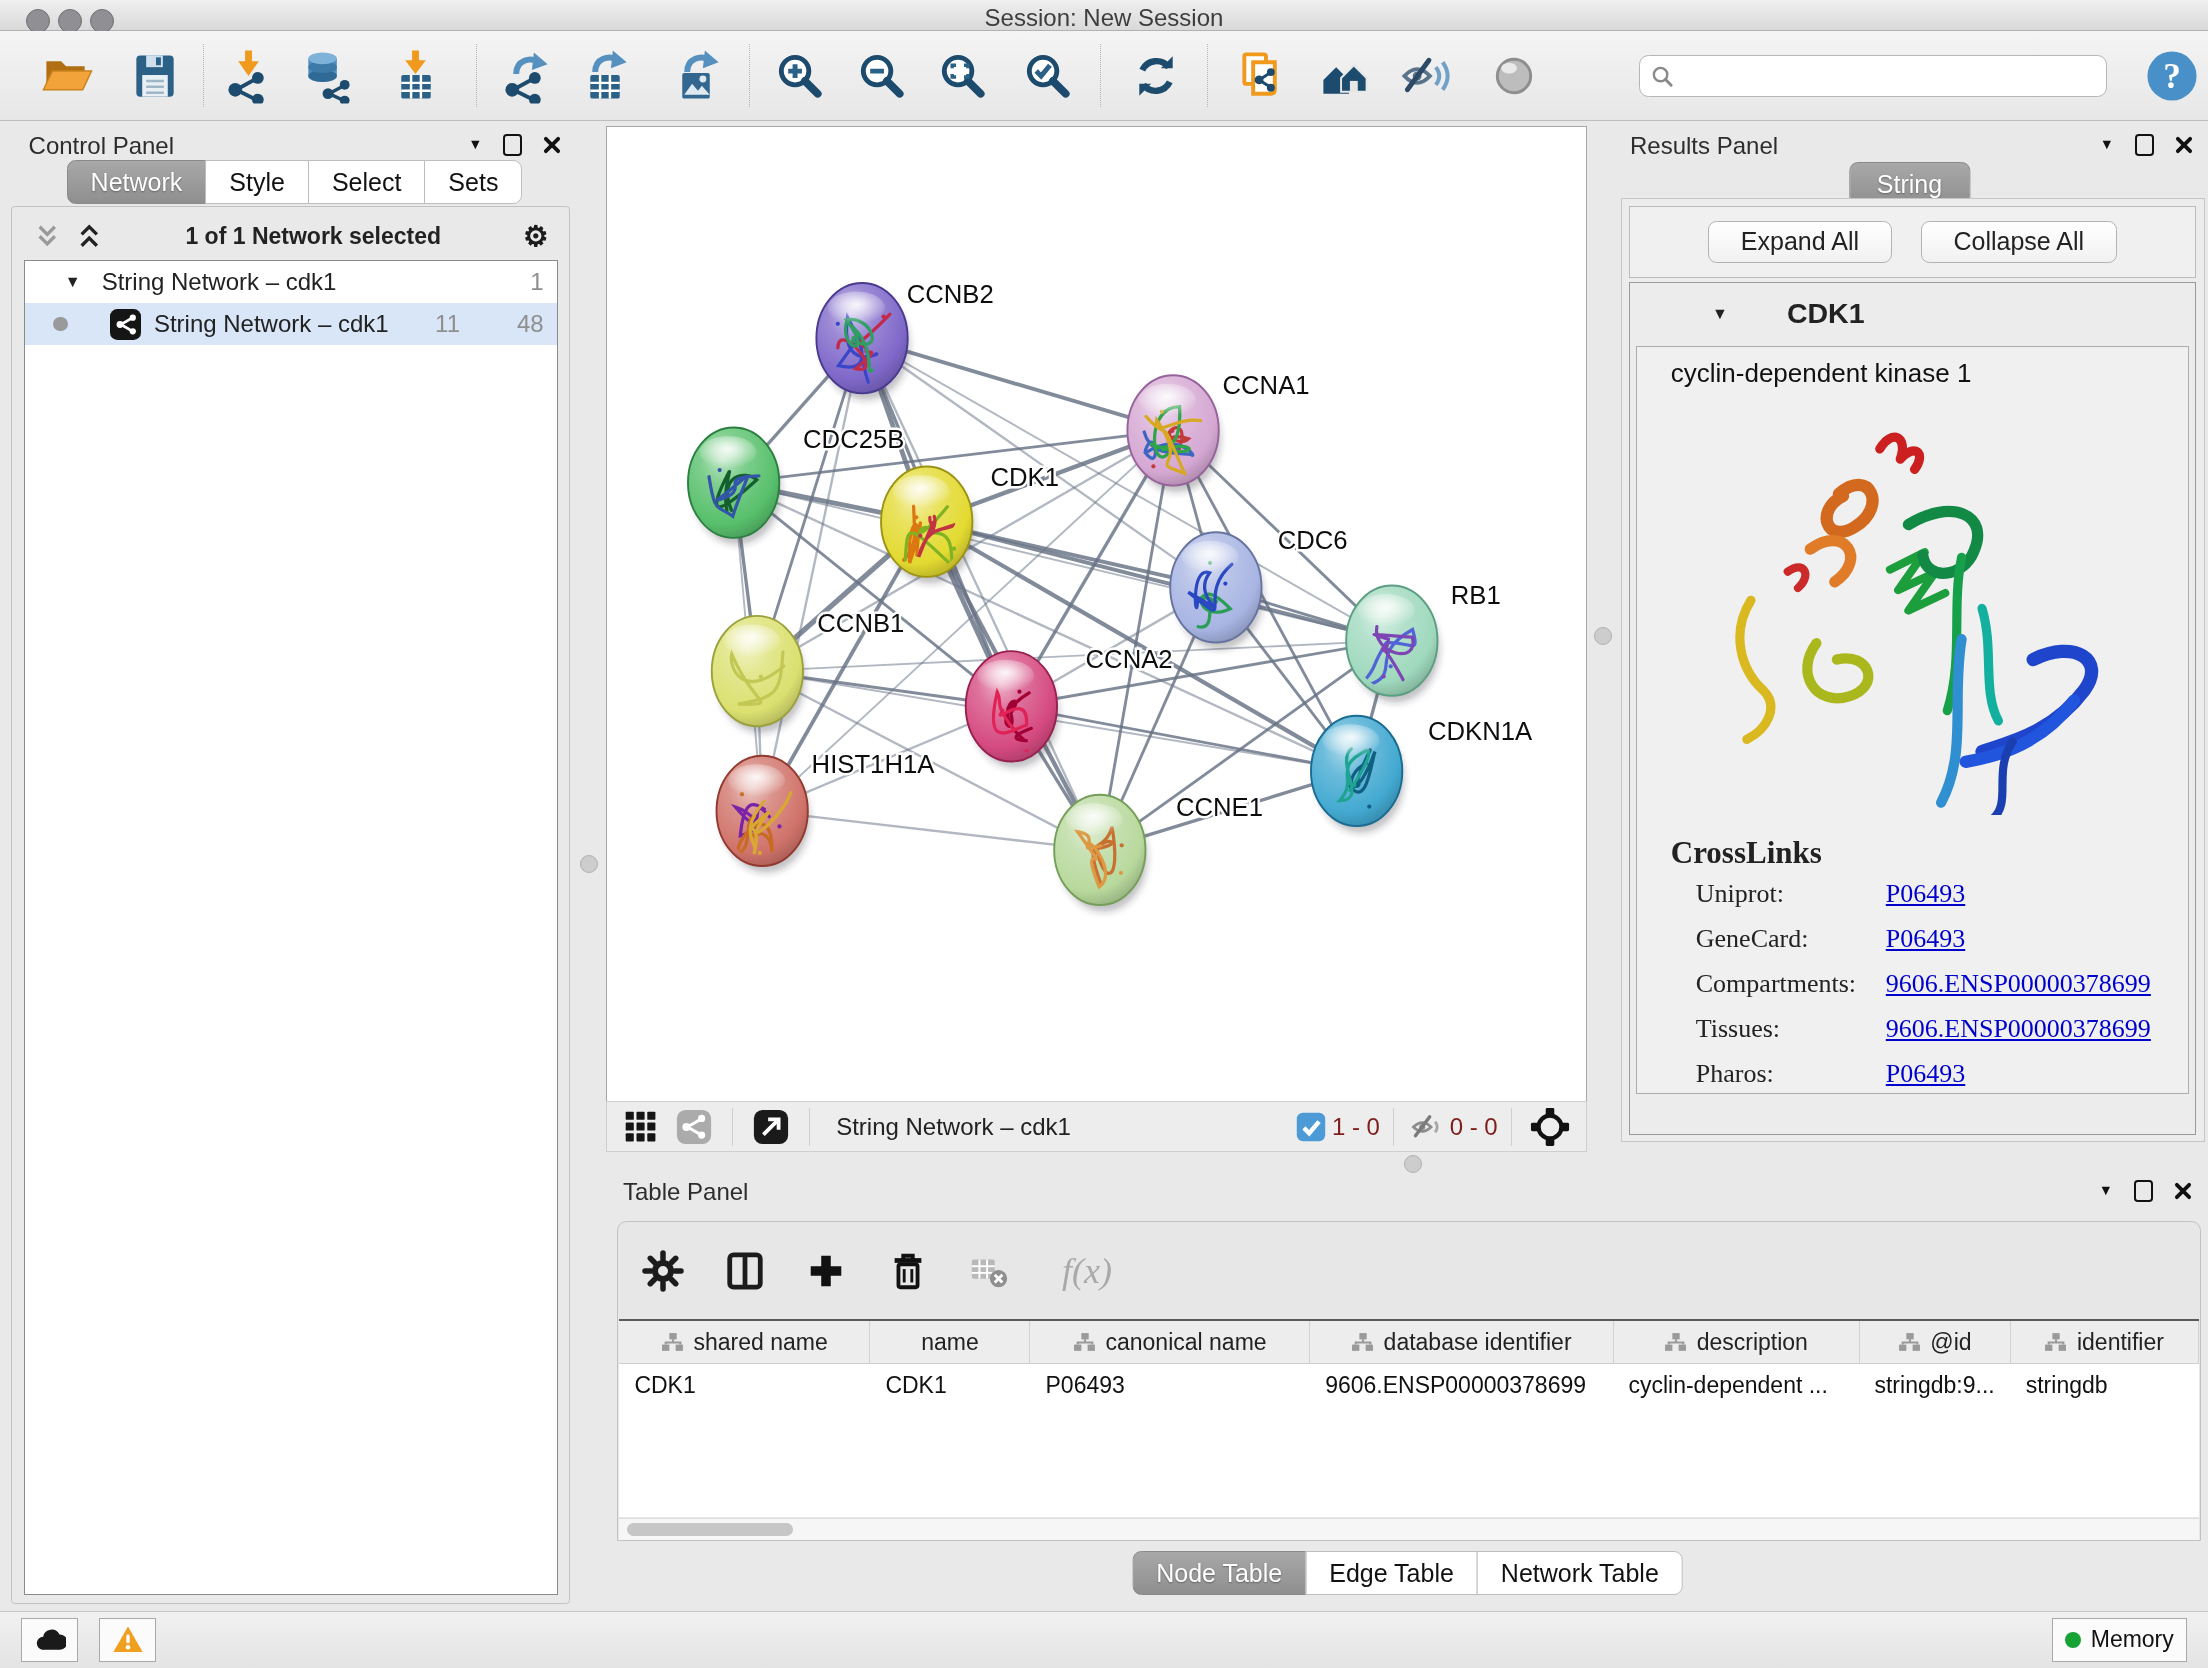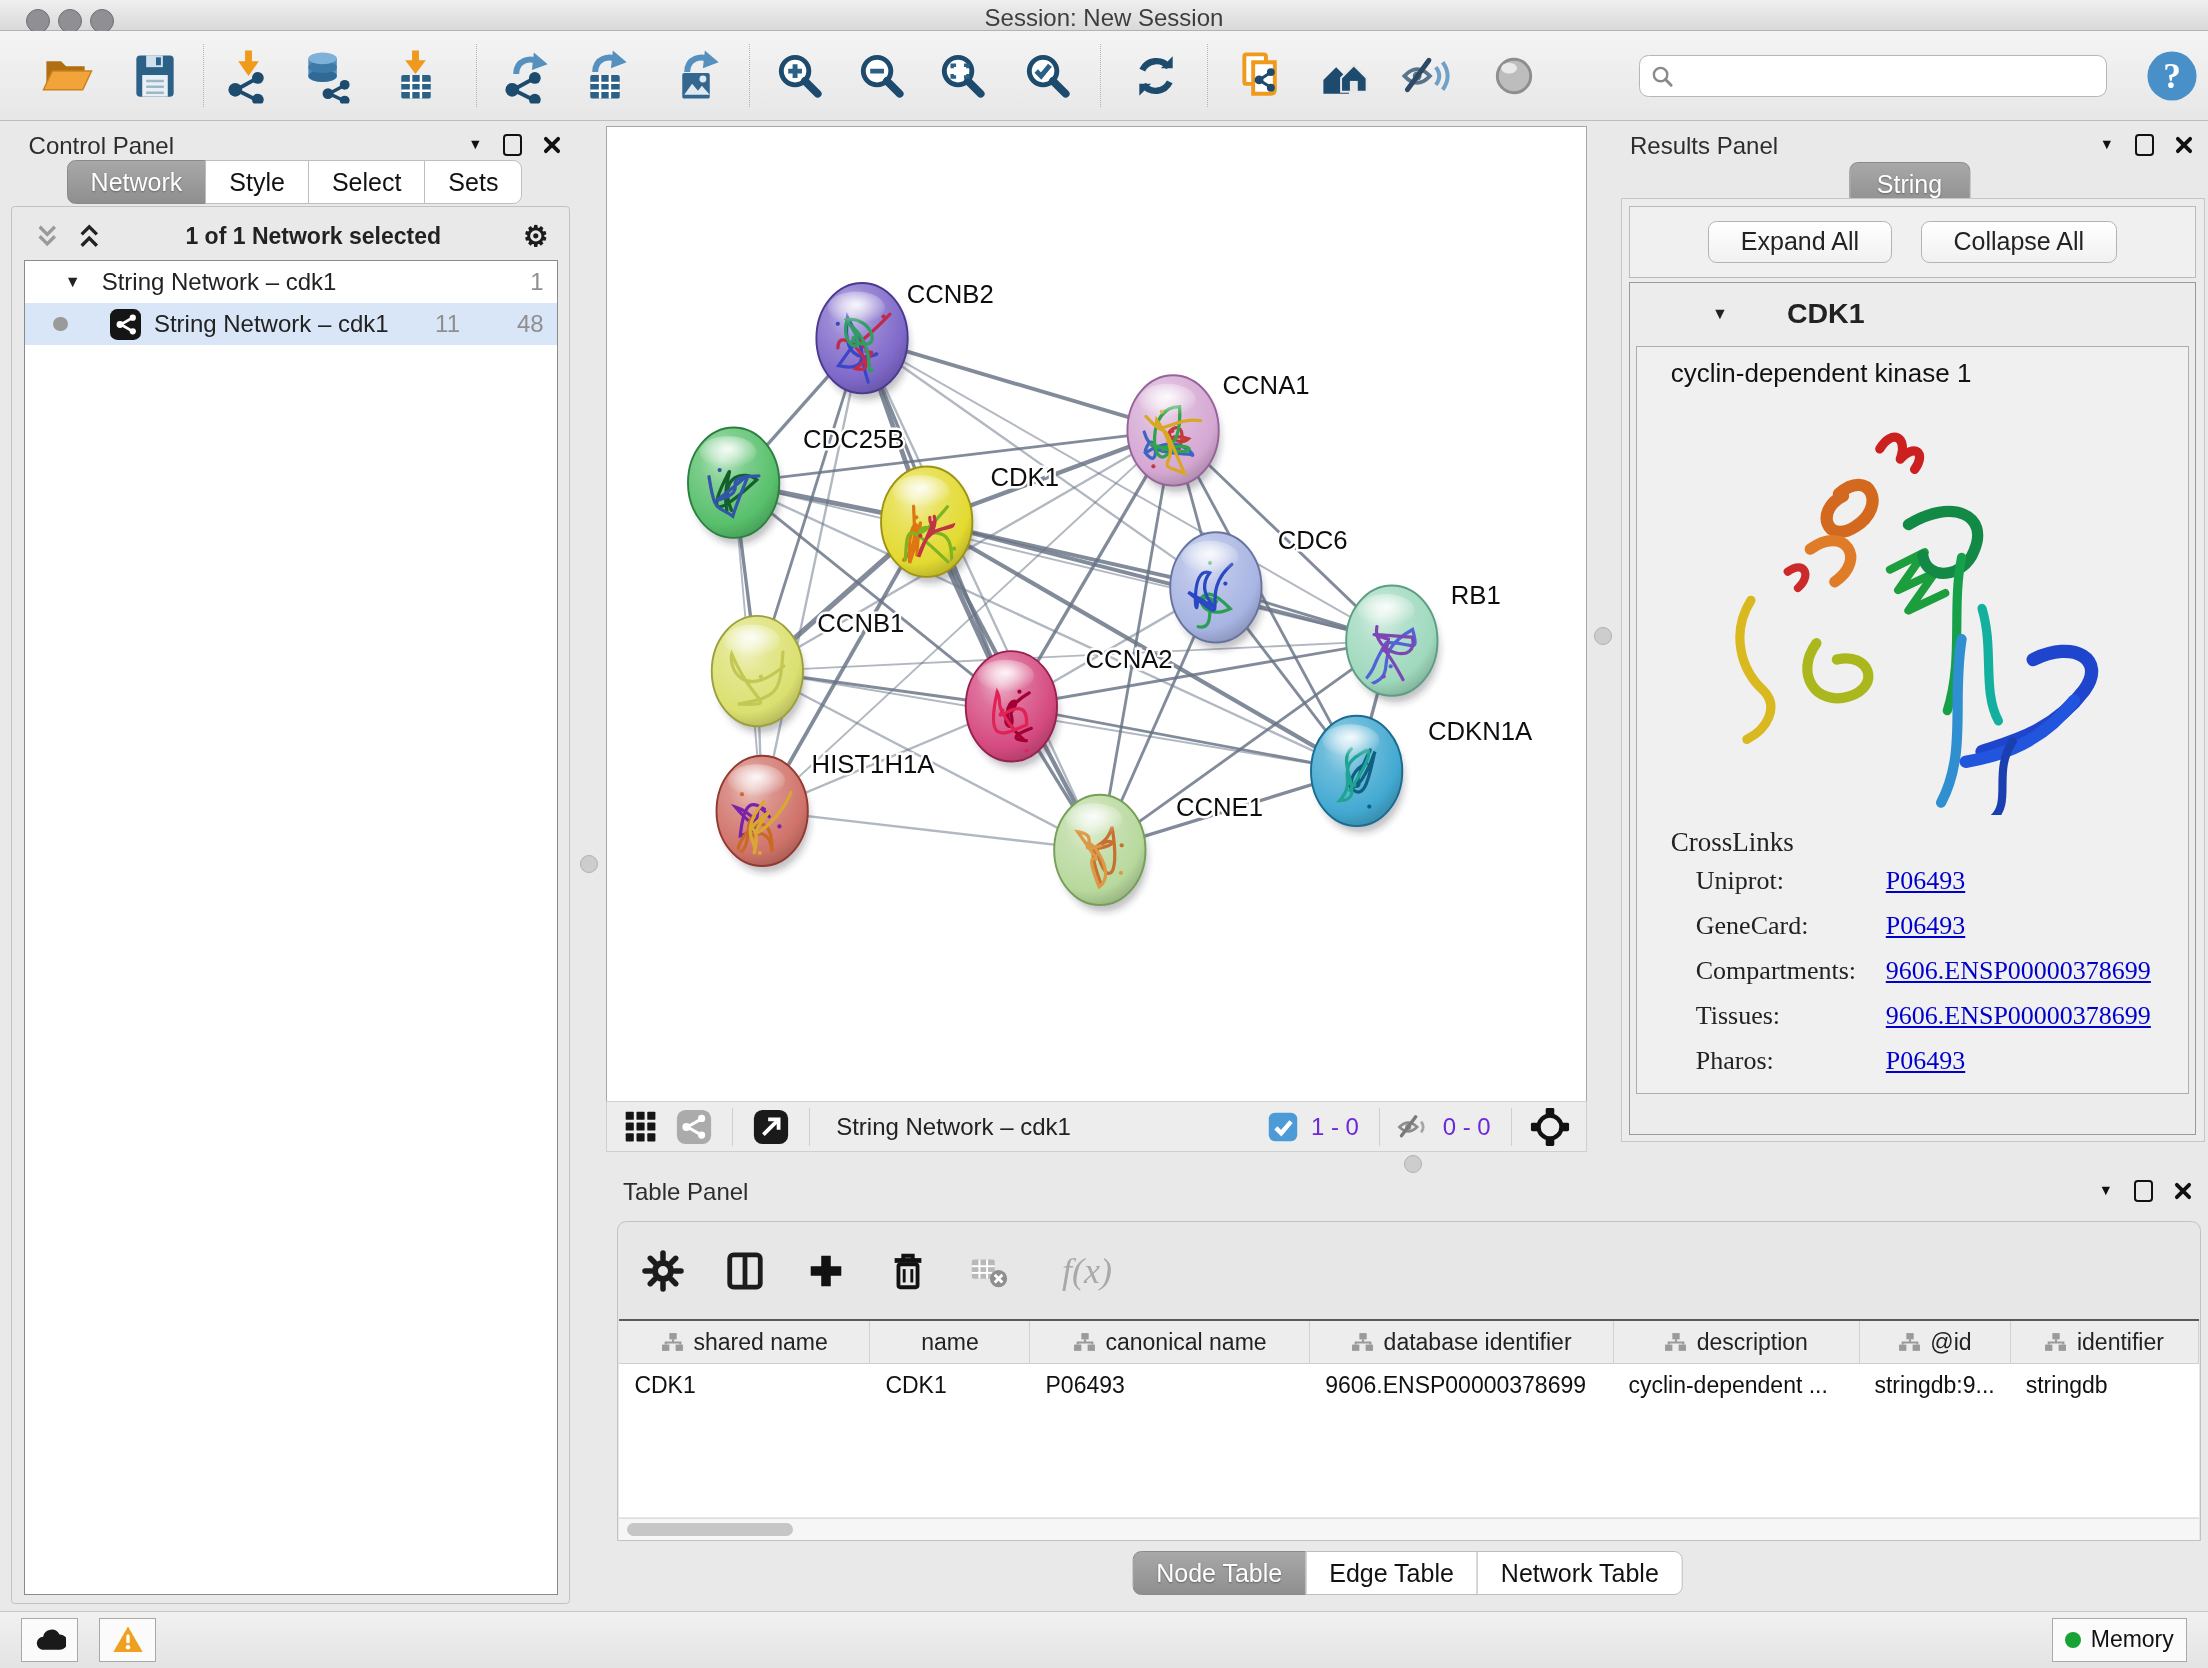--- a/index.html
+++ b/index.html
@@ -55,21 +55,21 @@
   .tree-row{height:42px;display:flex;align-items:center;font-size:24px;cursor:pointer;}
   .tree-row .cnt{color:#8f8f8f;margin-left:auto;margin-right:13.3px;}
   .tree-row.sel{background:#d9e6f8;}
   
   #net-canvas{left:606px;top:126px;width:981px;height:976px;background:#fff;
       border:1px solid #a6a6a6;box-sizing:border-box;}
   #net-toolbar{left:606px;top:1101px;width:981px;height:51px;background:#ededed;
       border:1px solid #cfcfcf;box-sizing:border-box;display:flex;align-items:center;}
   .ntb-sep{width:1px;height:38px;background:#cfcfcf;margin:0 11.4px;}
   #net-title{font-size:24px;color:#222;margin-left:15px;}
-  .ntb-count{font-size:24px;color:#6d28d9;margin:0 9px;}
+  .ntb-count{font-size:24px;color:#7f1d1d;margin:0 2px;}
   
   #results-panel{left:1611px;top:126px;width:597px;height:1027px;}
   #rp-tab{position:absolute;left:50%;top:36px;transform:translateX(-50%);
       height:42px;padding:0 27px;background:linear-gradient(#a8a8a8,#8f8f8f);
       border:1px solid #8a8a8a;border-radius:8.6px;color:#fff;font-size:25px;
       display:flex;align-items:center;text-shadow:0 1px 1.9px rgba(0,0,0,.35);cursor:pointer;}
   #rp-body{position:absolute;left:9.5px;top:72px;width:584px;height:944px;
       background:#ececec;border:1px solid #c6c6c6;box-sizing:border-box;}
   #rp-btnrow{position:absolute;left:7.6px;top:6.7px;right:7.6px;height:70px;background:#f0f0f0;
       border:1px solid #bbb;display:flex;align-items:center;justify-content:center;gap:28.5px;}
@@ -78,21 +78,21 @@
       align-items:center;cursor:pointer;}
   #rp-section{position:absolute;left:7.6px;top:83px;right:7.6px;bottom:5.7px;
       border:1px solid #999;background:#ececec;}
   #rp-sec-head{height:61px;display:flex;align-items:center;font-size:28.5px;font-weight:bold;}
   #rp-sec-body{position:absolute;left:5.7px;top:63px;right:5.7px;bottom:40px;
       border:1px solid #adadad;background:#f0f0f0;padding:11.4px 34px;
       box-sizing:border-box;overflow:hidden;}
   #rp-desc{font-size:26px;color:#111;}
   #protein-wrap{display:flex;justify-content:center;margin:17px 0 5.7px 0;}
   .serif{font-family:"Liberation Serif",serif;}
-  #crosslinks-title{font-size:27px;font-weight:normal;margin-top:12px;}
+  #crosslinks-title{font-size:31px;font-weight:bold;margin-top:20px;}
   .cl-row{display:grid;grid-template-columns:190px auto;padding-left:25px;
       height:45px;align-items:center;font-size:26px;}
   .cl-row a{color:#0000cd;text-decoration:underline;cursor:pointer;}
   
   #table-panel{left:606px;top:1172px;width:1603px;height:439px;}
   #tp-box{position:absolute;left:10.5px;top:49px;right:7.6px;height:318px;
       background:#e7e7e7;border:1px solid #c2c2c2;border-radius:9.5px 9.5px 0 0;}
   #tp-tools{position:absolute;left:19px;top:11.4px;display:flex;gap:28.5px;align-items:center;height:76px;}
   .tp-tool{width:53px;height:53px;display:flex;align-items:center;justify-content:center;cursor:pointer;}
   #tp-table{position:absolute;left:1.9px;right:1.9px;top:97px;bottom:23px;background:#fff;

